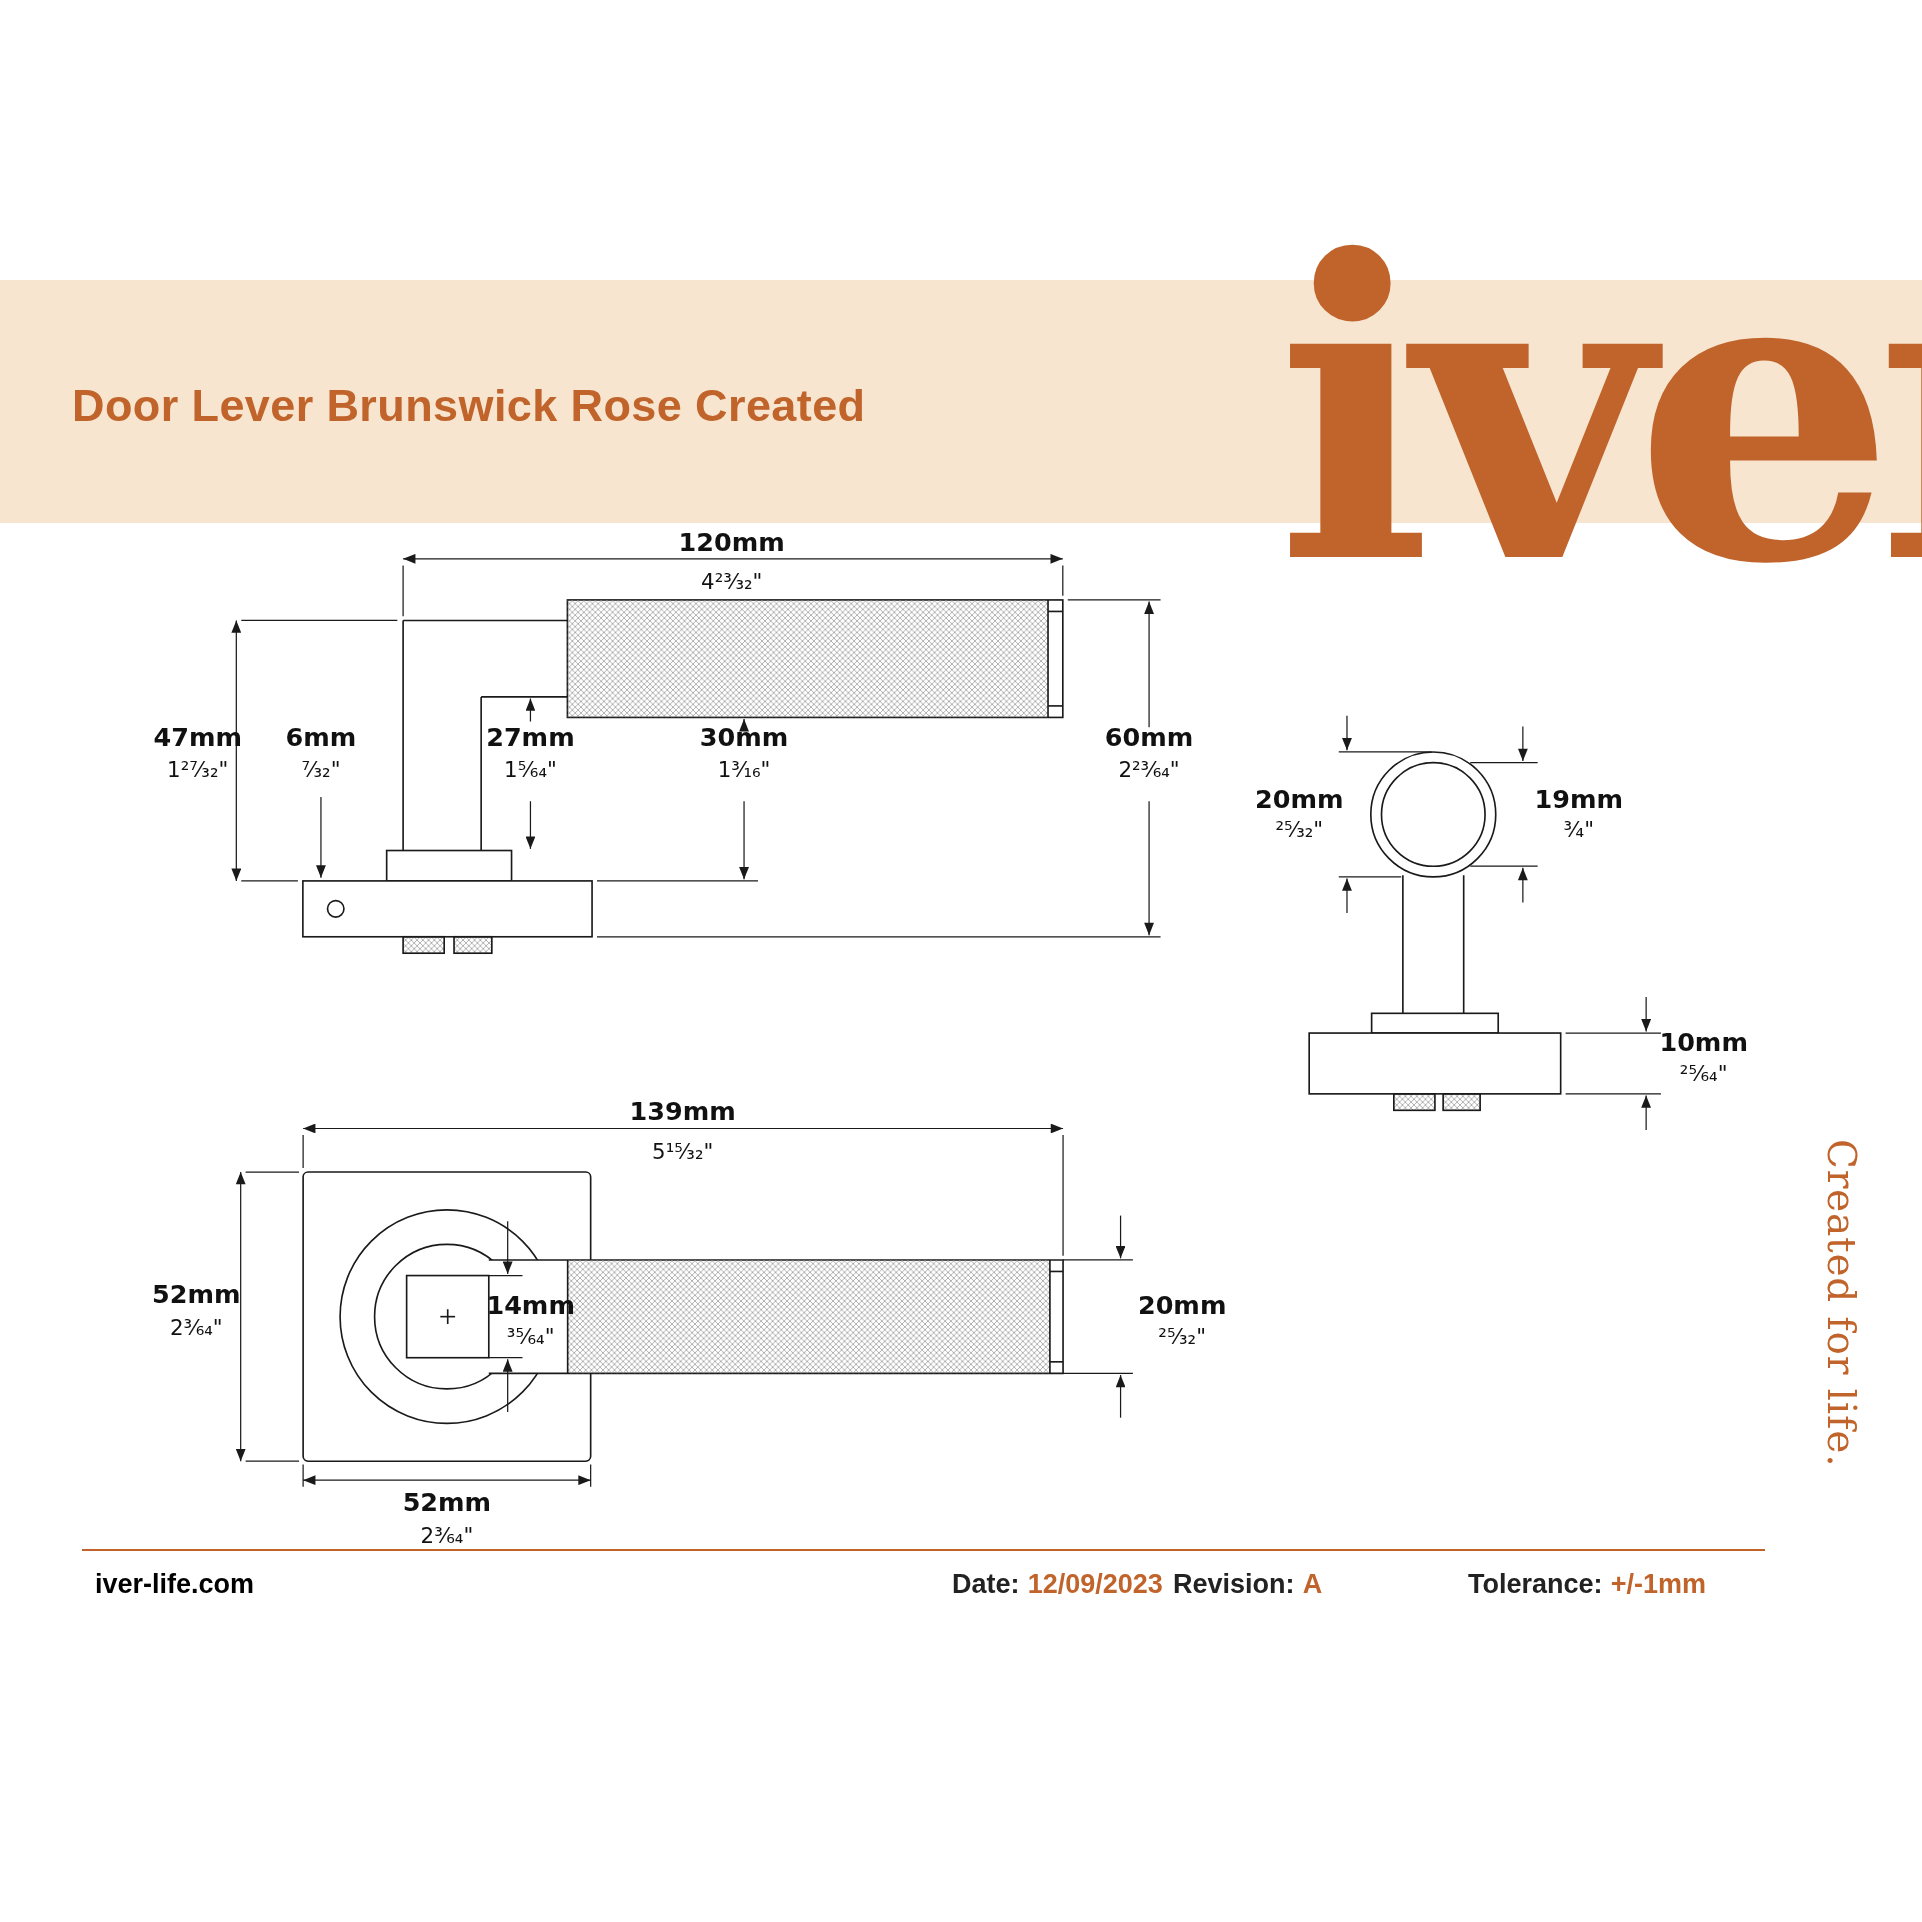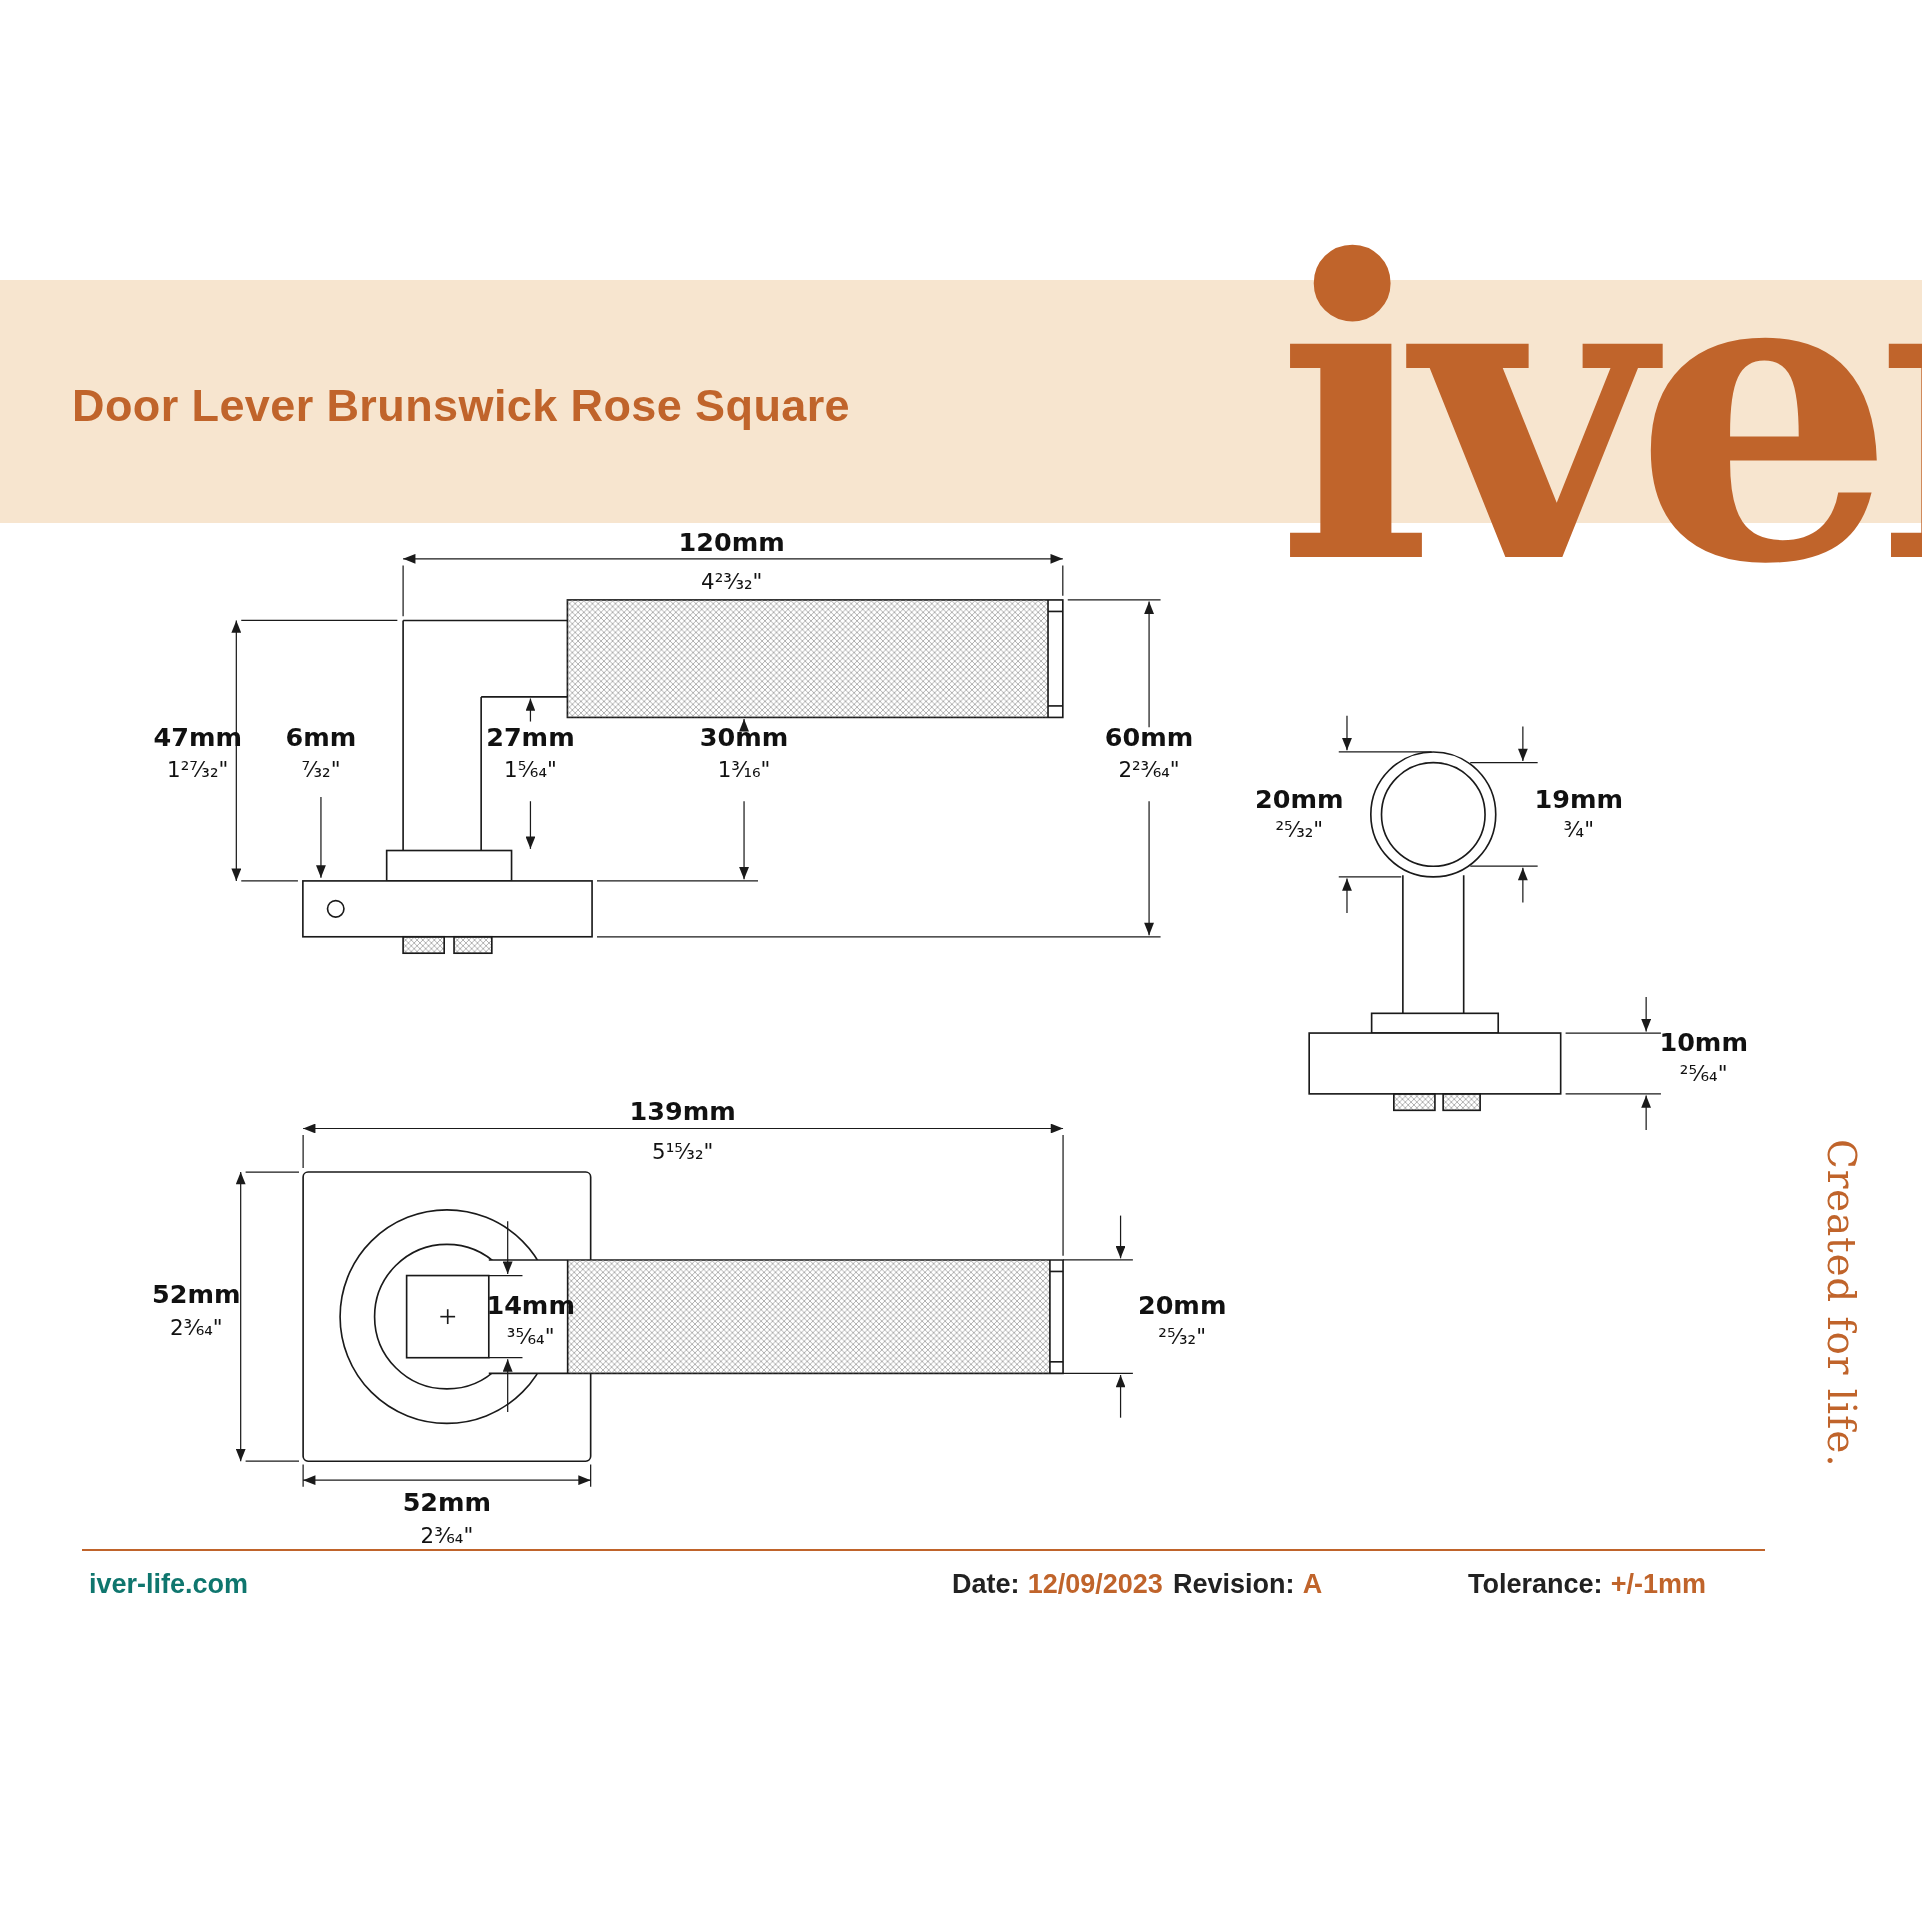--- a/index.html
+++ b/index.html
@@ -11,42 +11,42 @@
               color:#c0642b;letter-spacing:0.4px;}
   .brand-logo{position:absolute;left:1276px;top:207px;font-family:"DejaVu Serif",serif;
               font-weight:700;font-size:411px;line-height:1;color:#c0642b;letter-spacing:-0.045em;}
   
   .tagline{position:absolute;left:1819px;top:1139px;height:444px;writing-mode:vertical-rl;
            font-family:"DejaVu Serif",serif;font-size:39px;color:#c0642b;letter-spacing:0.8px;}
   
   .footer-rule{position:absolute;left:82px;top:1549px;width:1683px;height:0;
                border-top:2.5px solid #c0642b;}
   .footer-item{position:absolute;top:1569px;font-size:27px;font-weight:700;white-space:nowrap;}
-  .website{left:89px;color:#0f766e;}
+  .website{left:95px;color:#000000;}
   .f-date{left:928px;} .f-rev{left:1149px;} .f-tol{left:1444px;}
   .f-label{color:#222222;margin-left:24px;} .f-value{color:#c0642b;margin-left:8.2px;}
   
   svg{position:absolute;overflow:visible;}
   .svg-a{left:123px;top:526px;}
   .svg-b{left:1250px;top:699px;}
   .svg-c{left:148px;top:1094px;}
   .geo{stroke:#1a1a1a;stroke-width:2;fill:none;}
   .geow{stroke:#1a1a1a;stroke-width:2;fill:#ffffff;}
   .knl{stroke:#1a1a1a;stroke-width:2;fill:url(#knurl);}
   .dim{stroke:#1a1a1a;stroke-width:1.5;fill:none;}
   .dim-mm{font-family:"DejaVu Sans",sans-serif;font-size:31px;font-weight:700;fill:#111;text-anchor:middle;}
   .dim-in{font-family:"DejaVu Sans",sans-serif;font-size:26px;fill:#111;text-anchor:middle;}
 </style>
 </head>
 <body>
 
 <div class="sheet">
 
   <div class="banner"></div>
-  <div class="page-title">Door Lever Brunswick Rose Square</div>
+  <div class="page-title">Door Lever Brunswick Rose Created</div>
   <div class="brand-logo">iver</div>
 
   <svg class="svg-a" width="1086" height="465" viewBox="0 0 1320 566">
     <defs>
       <pattern id="knurl" width="7" height="7" patternUnits="userSpaceOnUse">
         <path d="M0,7 L7,0 M0,0 L7,7" stroke="#8a8a8a" stroke-width="0.8"></path>
       </pattern>
       <marker id="arr" viewBox="0 0 10 8" refX="10" refY="4" markerWidth="11" markerHeight="8" orient="auto-start-reverse">
         <path d="M0,0 L10,4 L0,8 z" fill="#1a1a1a"></path>
       </marker>

